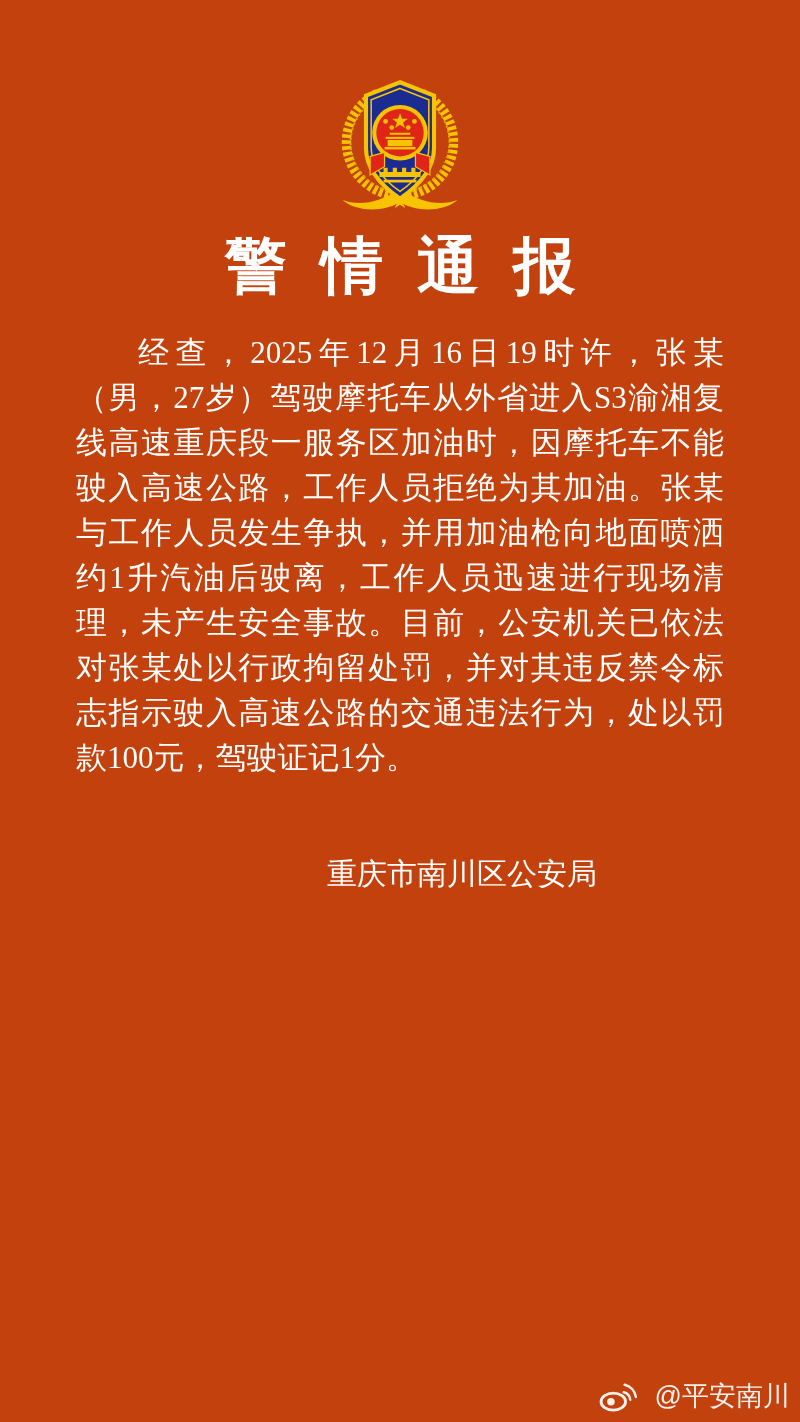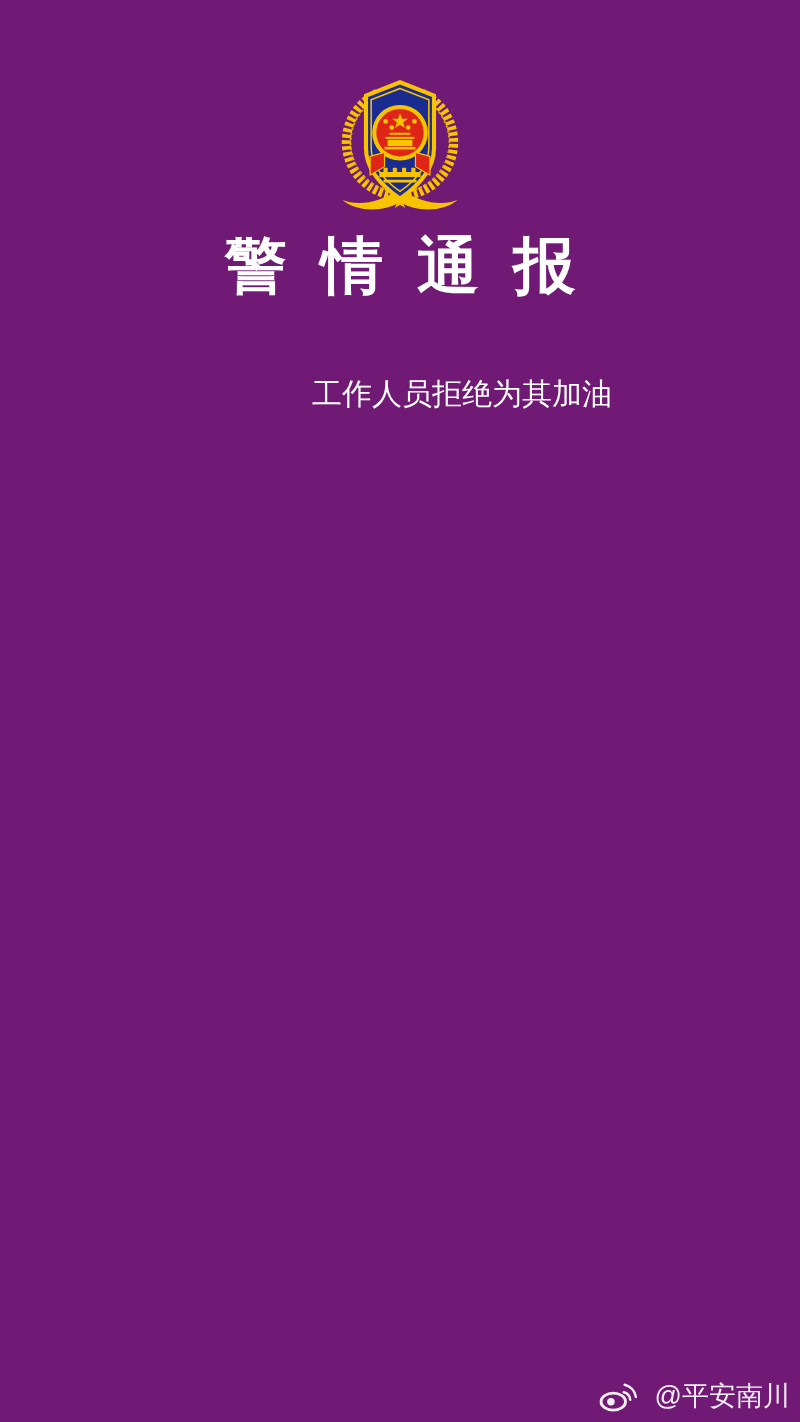--- a/index.html
+++ b/index.html
@@ -7,21 +7,21 @@
     width: 800px;
     height: 1422px;
     background: #16278C;
     font-family: "Liberation Serif", "DejaVu Serif", serif;
     overflow: hidden;
   }
   .page {
     position: relative;
     width: 800px;
     height: 1422px;
-    background: #701a75;
+    background: #c2410c;
     color: #FFFFFF;
   }
   .emblem {
     width: 124px;
     height: 136px;
     margin: 0 auto;
     padding-top: 74px;
     display: block;
   }
   .emblem svg { display: block; width: 124px; height: 136px; }
@@ -104,24 +104,25 @@
       <path d="M89,80 L75,76 L75,90 L89,98 Z" fill="#DF2518" stroke="#F8C300" stroke-width="1.2"></path>
 
       <path d="M40,95 h4 v-4 h4 v4 h5 v-4 h4 v4 h5 v-4 h4 v4 h5 v-4 h4 v4 h5 v5 h-40 Z" fill="#F8C300"></path>
       <path d="M44,104 L76,104" stroke="#F8C300" stroke-width="2.5"></path>
     </svg>
   </div>
 
   <h1 class="title">警情通报</h1>
 
   <div class="body-text">
+    <p>经查，2025年12月16日19时许，张某（男，27岁）驾驶摩托车从外省进入S3渝湘复线高速重庆段一服务区加油时，因摩托车不能驶入高速公路，工作人员拒绝为其加油。张某与工作人员发生争执，并用加油枪向地面喷洒约1升汽油后驶离，工作人员迅速进行现场清理，未产生安全事故。目前，公安机关已依法对张某处以行政拘留处罚，并对其违反禁令标志指示驶入高速公路的交通违法行为，处以罚款100元，驾驶证记1分。</p>
   </div>
 
   <div class="signature">
-    <div class="agency">工作人员拒绝为其加油</div>
+    <div class="agency">重庆市南川区公安局</div>
 
   </div>
 
   <div class="watermark">
     <span>
       <svg width="38" height="32" viewBox="0 0 40 34" xmlns="http://www.w3.org/2000/svg">
         <ellipse cx="15" cy="23" rx="13" ry="9" fill="none" stroke="#FFFFFF" stroke-width="3"></ellipse>
         <circle cx="12.5" cy="23" r="4" fill="#FFFFFF"></circle>
         <path d="M26,13 A 9,9 0 0 1 33,21" fill="none" stroke="#FFFFFF" stroke-width="2.6" stroke-linecap="round"></path>
         <path d="M27,5 A 16,16 0 0 1 39,18" fill="none" stroke="#FFFFFF" stroke-width="2.6" stroke-linecap="round"></path>

